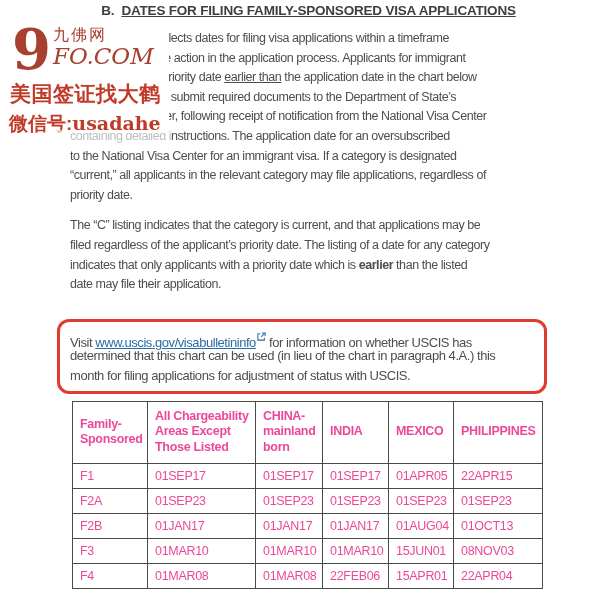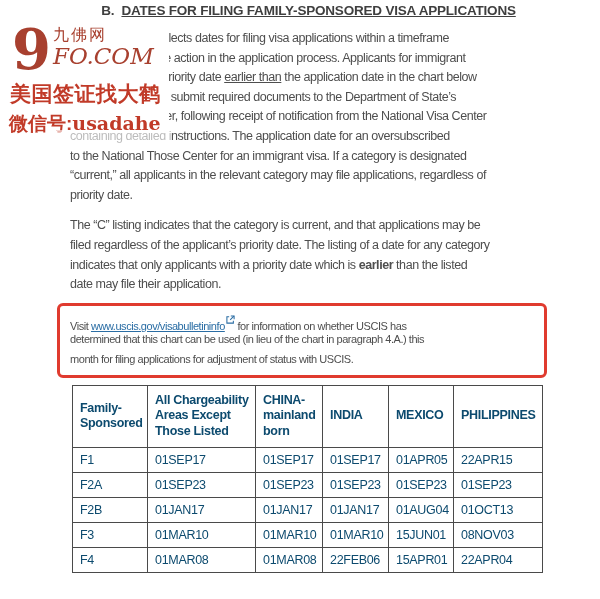--- a/index.html
+++ b/index.html
@@ -22,32 +22,32 @@
     padding-top:3px;margin-left:70px;width:477px;text-align:center;
     font-size:13.5px;font-weight:bold;color:#3f3f3f;letter-spacing:-0.2px;
     white-space:nowrap;
   }
   .u{text-decoration:underline;}
 
   .para{margin:11px 0 0 70px;color:var(--text-gray);font-size:12.5px;letter-spacing:-0.45px;}
   .ln{line-height:19.6px;height:19.6px;white-space:nowrap;}
 
   .redbox{
-    margin:8px 0 0 57px;width:490px;
-    border:3px solid var(--accent-red);border-radius:6px;
+    margin:24px 0 0 57px;width:490px;
+    border:3px solid var(--accent-red);border-radius:12px;
     padding:5px 12px 5px 10px;
-    color:var(--text-gray);font-size:11px;letter-spacing:-0.45px;
+    color:var(--text-gray);font-size:13px;letter-spacing:-0.45px;
     overflow:visible;
   }
   .link{color:var(--link-blue);text-decoration:underline;cursor:pointer;}
   .ext-icon{display:inline-block;vertical-align:6px;margin-left:1px;color:var(--link-blue);}
 
   table.visa{
     border-collapse:collapse;table-layout:fixed;
-    margin:7px 0 16px 72px;width:470px;color:#0c4a6e;
+    margin:7px 0 16px 72px;width:470px;color:#ec4899;
   }
   table.visa th,table.visa td{
     border:1px solid var(--table-line);
     font-size:12.5px;letter-spacing:-0.3px;text-align:left;
     vertical-align:middle;padding:0 4px 0 7px;
   }
   table.visa th{font-weight:bold;white-space:pre-line;line-height:15.5px;height:62px;}
   table.visa td{height:25px;white-space:nowrap;}
 
   .watermark{
@@ -80,21 +80,21 @@
 
   <div class="heading"><span>B.</span>&nbsp;&nbsp;<span class="u">DATES FOR FILING FAMILY-SPONSORED VISA APPLICATIONS</span></div>
 
   <div class="para">
     <div class="ln">The chart below reflects dates for filing visa applications within a timeframe</div>
     <div class="ln">justifying immediate action in the application process. Applicants for immigrant</div>
     <div class="ln"><span>visas who have a priority date </span><span class="u">earlier than</span><span> the application date in the chart below</span></div>
     <div class="ln">may assemble and submit required documents to the Department of State’s</div>
     <div class="ln">National Visa Center, following receipt of notification from the National Visa Center</div>
     <div class="ln">containing detailed instructions. The application date for an oversubscribed</div>
-    <div class="ln">to the National Those Center for an immigrant visa. If a category is designated</div>
+    <div class="ln">to the National Visa Center for an immigrant visa. If a category is designated</div>
     <div class="ln">“current,” all applicants in the relevant category may file applications, regardless of</div>
     <div class="ln">priority date.</div>
   </div>
 
   <div class="para">
     <div class="ln">The “C” listing indicates that the category is current, and that applications may be</div>
     <div class="ln">filed regardless of the applicant’s priority date. The listing of a date for any category</div>
     <div class="ln"><span>indicates that only applicants with a priority date which is </span><b>earlier</b><span> than the listed</span></div>
     <div class="ln">date may file their application.</div>
   </div>

